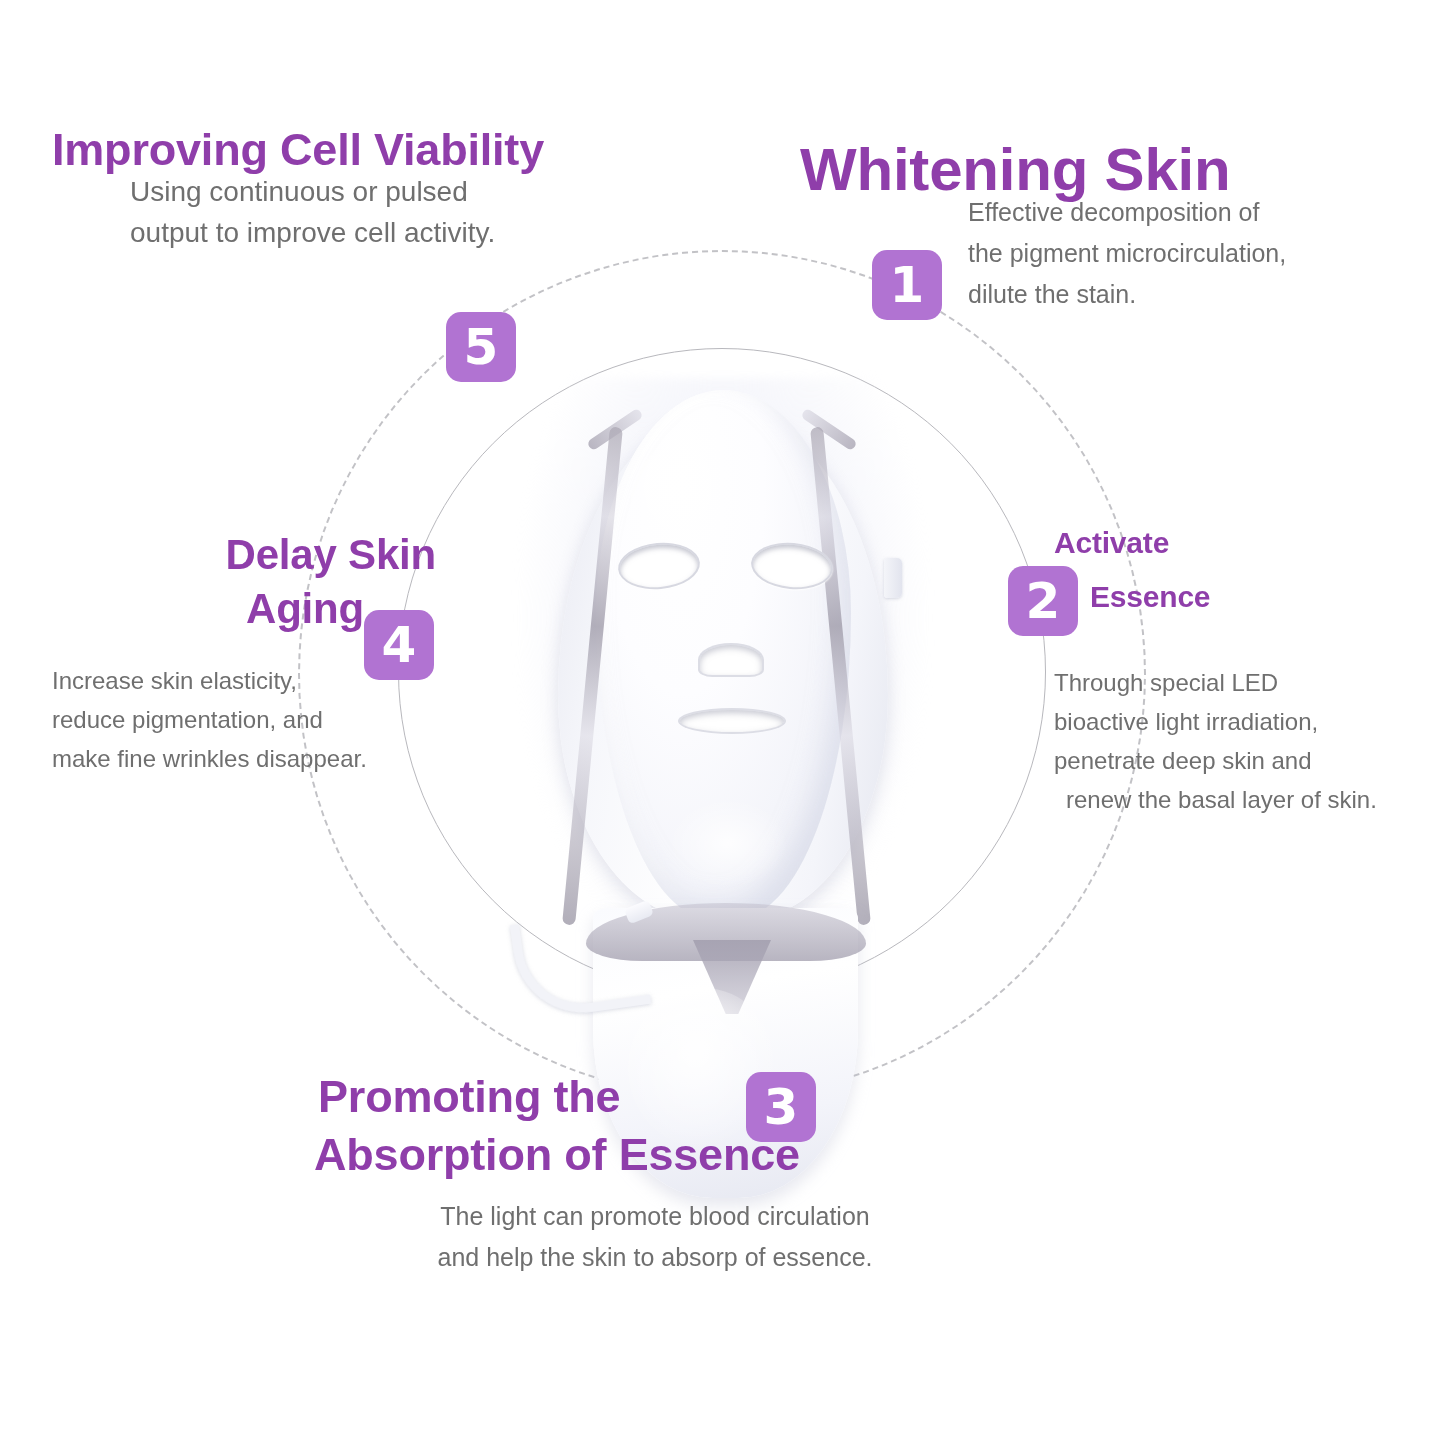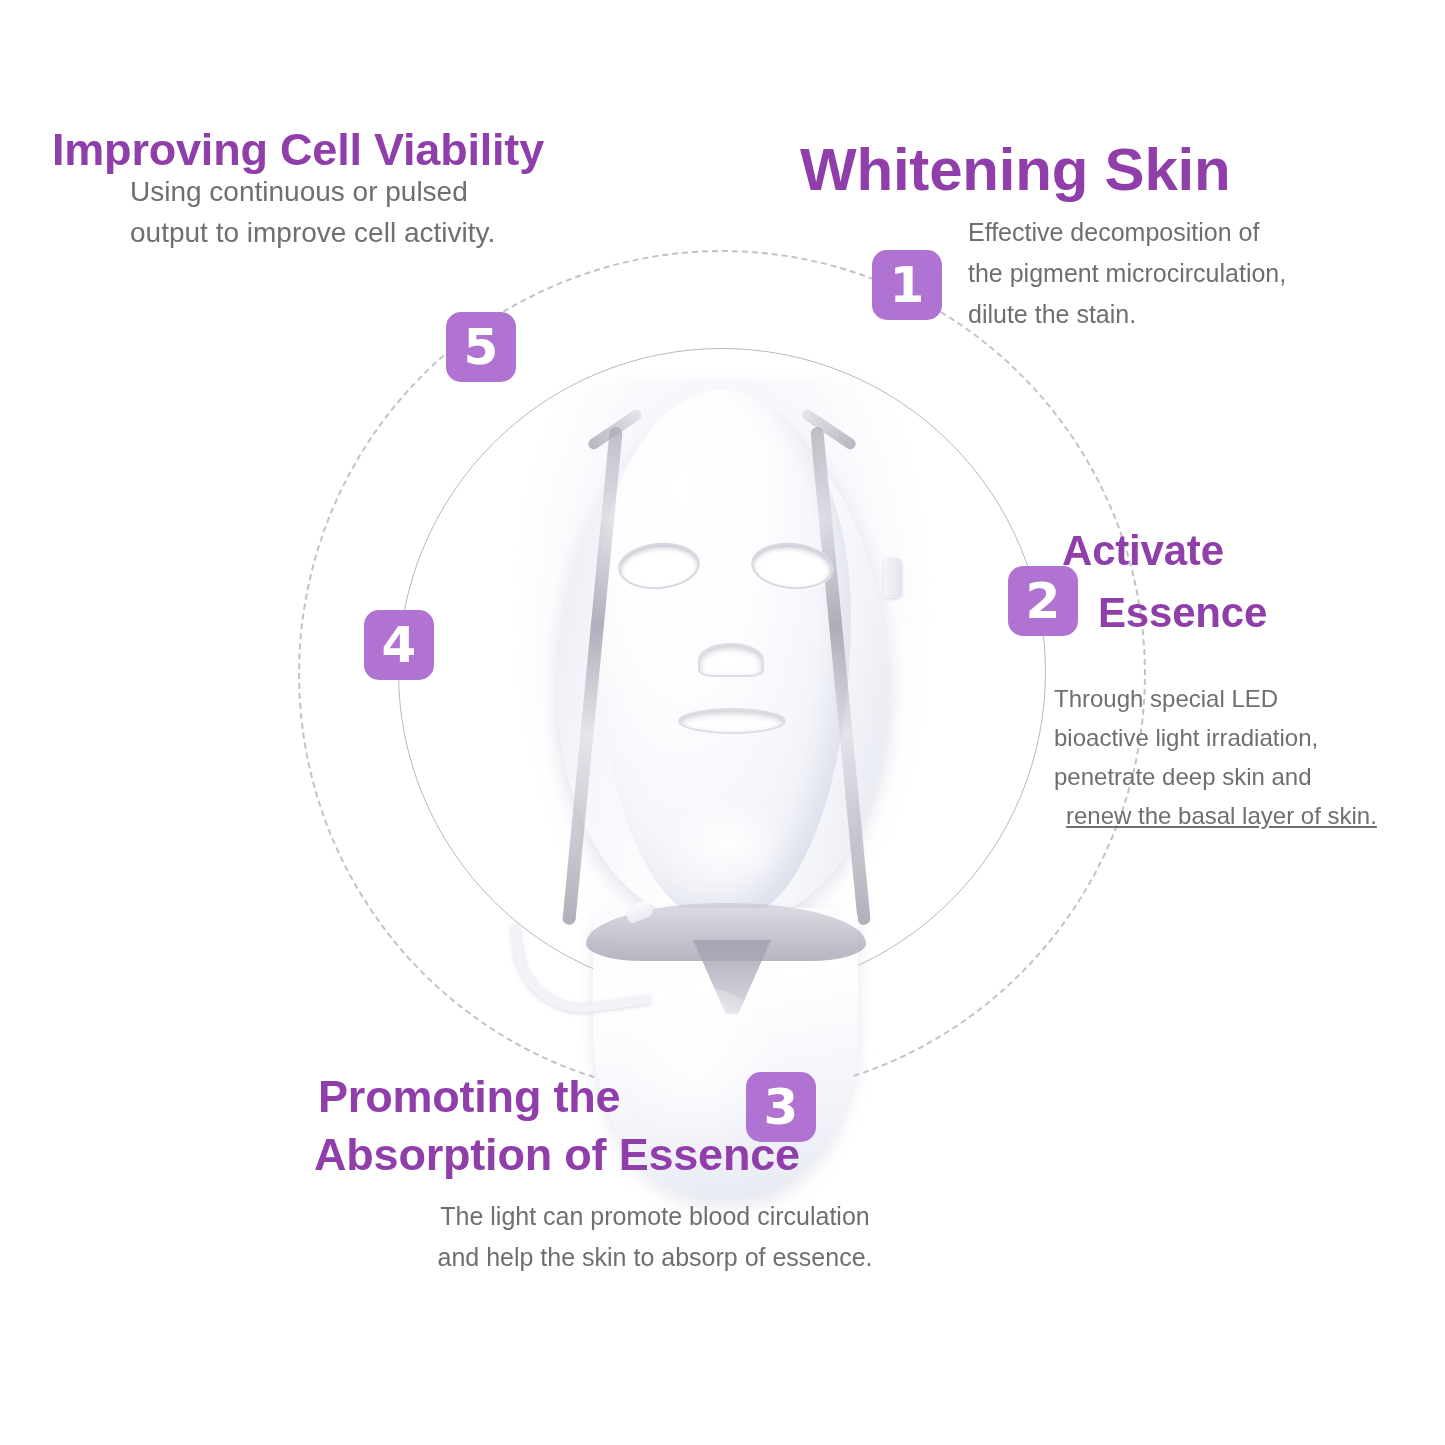--- a/index.html
+++ b/index.html
@@ -152,28 +152,28 @@
   .bd p{margin:0 0 13px 0;white-space:nowrap;}
 
   
   .blk5{left:52px;top:122px;}
   .blk5 .hd{font-size:45px;line-height:56px;}
   .blk5 .bd{font-size:28px;line-height:28px;margin-top:0;padding-left:78px;}
 
   
   .blk1{left:800px;top:142px;}
   .blk1 .hd{font-size:60px;line-height:56px;}
-  .blk1 .bd{font-size:25px;line-height:28px;margin-top:20px;padding-left:168px;}
+  .blk1 .bd{font-size:25px;line-height:28px;padding-left:168px;}
 
   
   .blk2{left:1054px;top:516px;}
-  .blk2 .hd{font-size:42px;line-height:54px;margin:8px;}
+  .blk2 .hd{font-size:30px;line-height:54px;margin:0;}
   .blk2 .hd.ln2{padding-left:36px;}
   .blk2 .bd{font-size:24px;line-height:26px;margin-top:46px;}
-  .blk2 .bd p.ind{padding-left:12px;text-decoration:underline;}
+  .blk2 .bd p.ind{padding-left:12px;}
 
   
   .blk4{left:52px;top:528px;width:420px;}
   .blk4 .hd{font-size:42px;line-height:54px;text-align:right;padding-right:36px;margin:0;}
   .blk4 .hd.ln2{padding-right:108px;}
   .blk4 .bd{font-size:24px;line-height:26px;margin-top:32px;text-align:left;}
 
   
   .blk3{left:300px;top:1068px;width:700px;}
   .blk3 .hd{font-size:45px;line-height:58px;margin:0;}
@@ -236,20 +236,29 @@
     <h2 class="hd ln2">Essence</h2>
     <div class="bd">
       <p>Through special LED</p>
       <p>bioactive light irradiation,</p>
       <p>penetrate deep skin and</p>
       <p class="ind">renew the basal layer of skin.</p>
     </div>
   </div>
   <div class="badge b2">2</div>
 
+  <div class="blk blk4">
+    <h2 class="hd ln1">Delay Skin</h2>
+    <h2 class="hd ln2">Aging</h2>
+    <div class="bd">
+      <p>Increase skin elasticity,</p>
+      <p>reduce pigmentation, and</p>
+      <p>make fine wrinkles disappear.</p>
+    </div>
+  </div>
   <div class="badge b4">4</div>
 
   <div class="blk blk3">
     <h2 class="hd ln1">Promoting the</h2>
     <h2 class="hd ln2">Absorption of Essence</h2>
     <div class="bd">
       <p>The light can promote blood circulation</p>
       <p>and help the skin to absorp of essence.</p>
     </div>
   </div>

